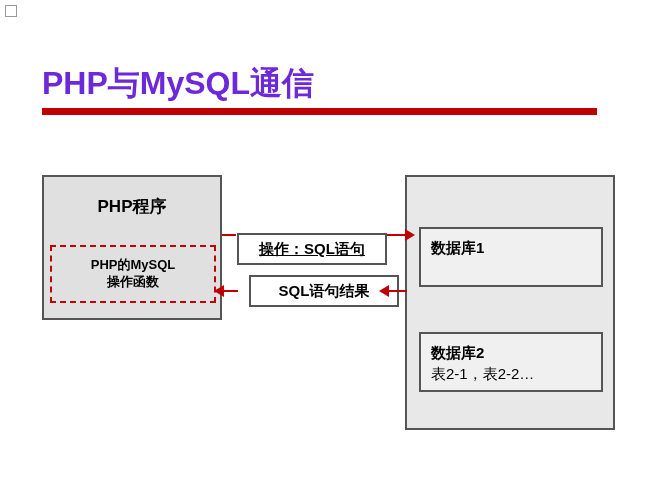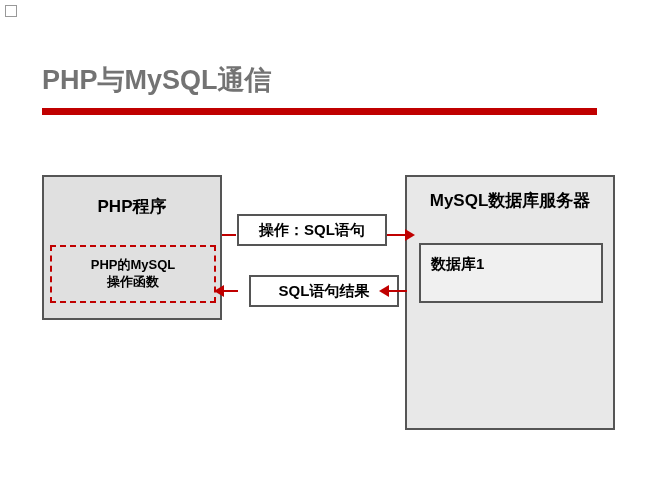--- a/index.html
+++ b/index.html
@@ -7,23 +7,23 @@
       width: 667px;
       height: 500px;
       background: #fff;
       font-family: "Microsoft YaHei", Arial, sans-serif;
       position: relative;
     }
     .title {
       position: absolute;
       top: 62px;
       left: 42px;
-      font-size: 27px;
+      font-size: 32px;
       font-weight: bold;
-      color: #737373;
+      color: #6d28d9;
     }
     .title-underline {
       position: absolute;
       top: 108px;
       left: 42px;
       width: 555px;
       height: 7px;
       background: #c00000;
     }
     .php-box {
@@ -76,36 +76,36 @@
       position: absolute;
       left: 12px;
       width: 184px;
       height: 60px;
       border: 2px solid #555;
       background: #f0f0f0;
       padding: 8px 10px;
       font-size: 15px;
       line-height: 1.4;
     }
-    .db-box-1 { top: 66px; }
+    .db-box-1 { top: 50px; }
     .db-box-2 { top: 155px; }
     .db-title { font-weight: bold; }
     .op-box {
       position: absolute;
       width: 150px;
       height: 32px;
       border: 2px solid #555;
       background: #fff;
       display: flex;
       align-items: center;
       justify-content: center;
       font-size: 15px;
       font-weight: bold;
     }
-    .op-box-1 { top: 214px; left: 237px; }
+    .op-box-1 { top: 233px; left: 237px; text-decoration: underline; }
     .op-box-2 { top: 275px; left: 249px; }
     
     
     .arrow-line {
       position: absolute;
       background: #c00000;
       height: 2px;
     }
     .arrow-head-right {
       position: absolute;
@@ -152,23 +152,26 @@
 
 <div class="php-box">
   <div class="php-box-title">PHP程序</div>
   <div class="php-inner-box">
     <div>PHP的MySQL</div>
     <div>操作函数</div>
   </div>
 </div>
 
 <div class="mysql-box">
-  <div class="mysql-box-title">MySQL数据库服务器</div>
   <div class="db-box db-box-1">
     <div class="db-title">数据库1</div>
+  </div>
+  <div class="db-box db-box-2">
+    <div class="db-title">数据库2</div>
+    <div>表2-1，表2-2…</div>
   </div>
 </div>
 
 <div class="op-box op-box-1">操作：SQL语句</div>
 <div class="op-box op-box-2">SQL语句结果</div>
 
 <div class="arrow-line a1-line"></div>
 <div class="arrow-line a2-line"></div>
 <div class="arrow-head-right a2-head"></div>
 <div class="arrow-line a3-line"></div>

